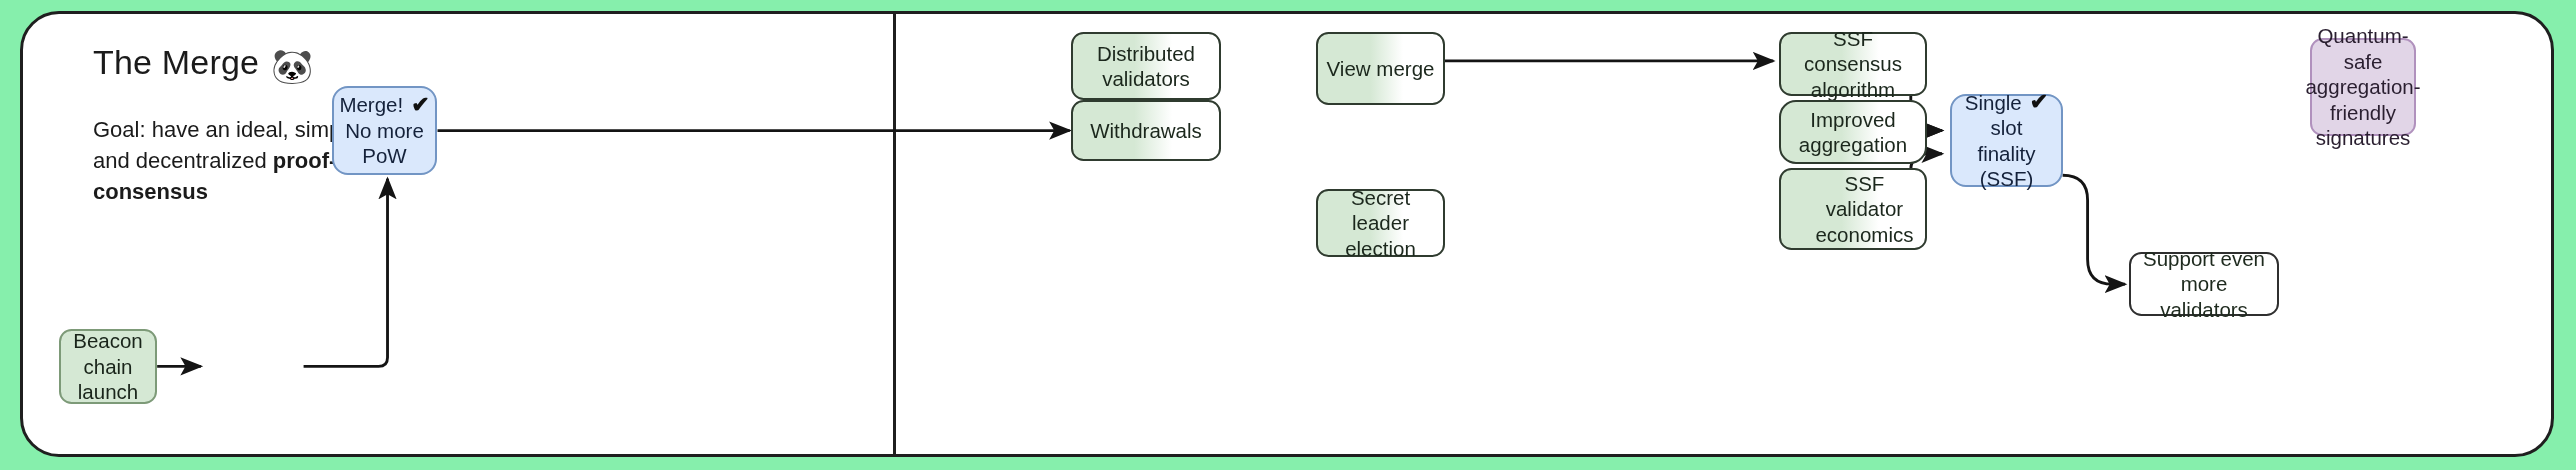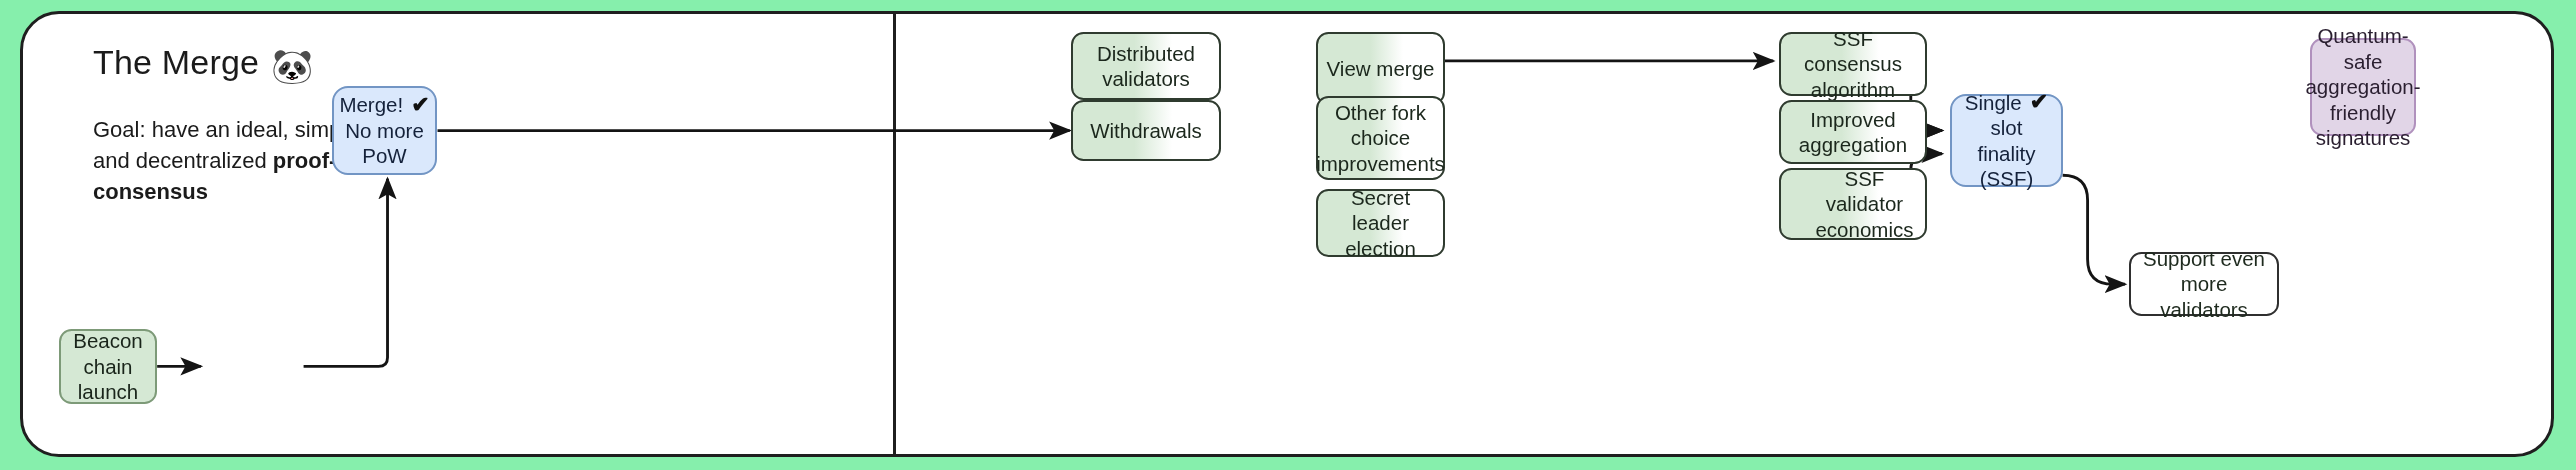--- a/index.html
+++ b/index.html
@@ -213,50 +213,43 @@
       <span>Withdrawals</span>
     </div>
   </div>
 
   <div class="node green-partial" style="left:1316px; top:32px; width:129px; height:73px;">
     <div>
       <span>View merge</span>
     </div>
   </div>
 
-  <div class="node green-partial" style="left:1316px; top:96px; width:129px; height:84px;">
-    <div>
-      <span>Other fork</span><br>
-      <span>choice</span><br>
-      <span>improvements</span>
-    </div>
-  </div>
 
   <div class="node green-partial" style="left:1316px; top:189px; width:129px; height:68px;">
     <div>
       <span>Secret leader</span><br>
       <span>election</span>
     </div>
   </div>
 
   <div class="node green-partial" style="left:1779px; top:32px; width:148px; height:64px;">
     <div>
       <span>SSF consensus</span><br>
       <span>algorithm</span>
     </div>
   </div>
 
-  <div class="node green-partial" style="left:1779px; top:100px; width:148px; height:64px;">
+  <div class="node green-partial" style="left:1779px; top:100px; width:148px; height:64px;border-radius:17px;">
     <div>
       <span>Improved</span><br>
       <span>aggregation</span>
     </div>
   </div>
 
-  <div class="node green-partial" style="left:1779px; top:168px; width:148px; height:72px;padding-left:30px;">
+  <div class="node green-partial" style="left:1779px; top:168px; width:148px; height:82px;padding-left:30px;">
     <div>
       <span>SSF validator</span><br>
       <span>economics</span>
     </div>
   </div>
 
   <div class="node blue" style="left:1950px; top:82px; width:113px; height:93px;margin-top:12px;">
     <div>
       <span class="line-row">
         <span>Single</span>

